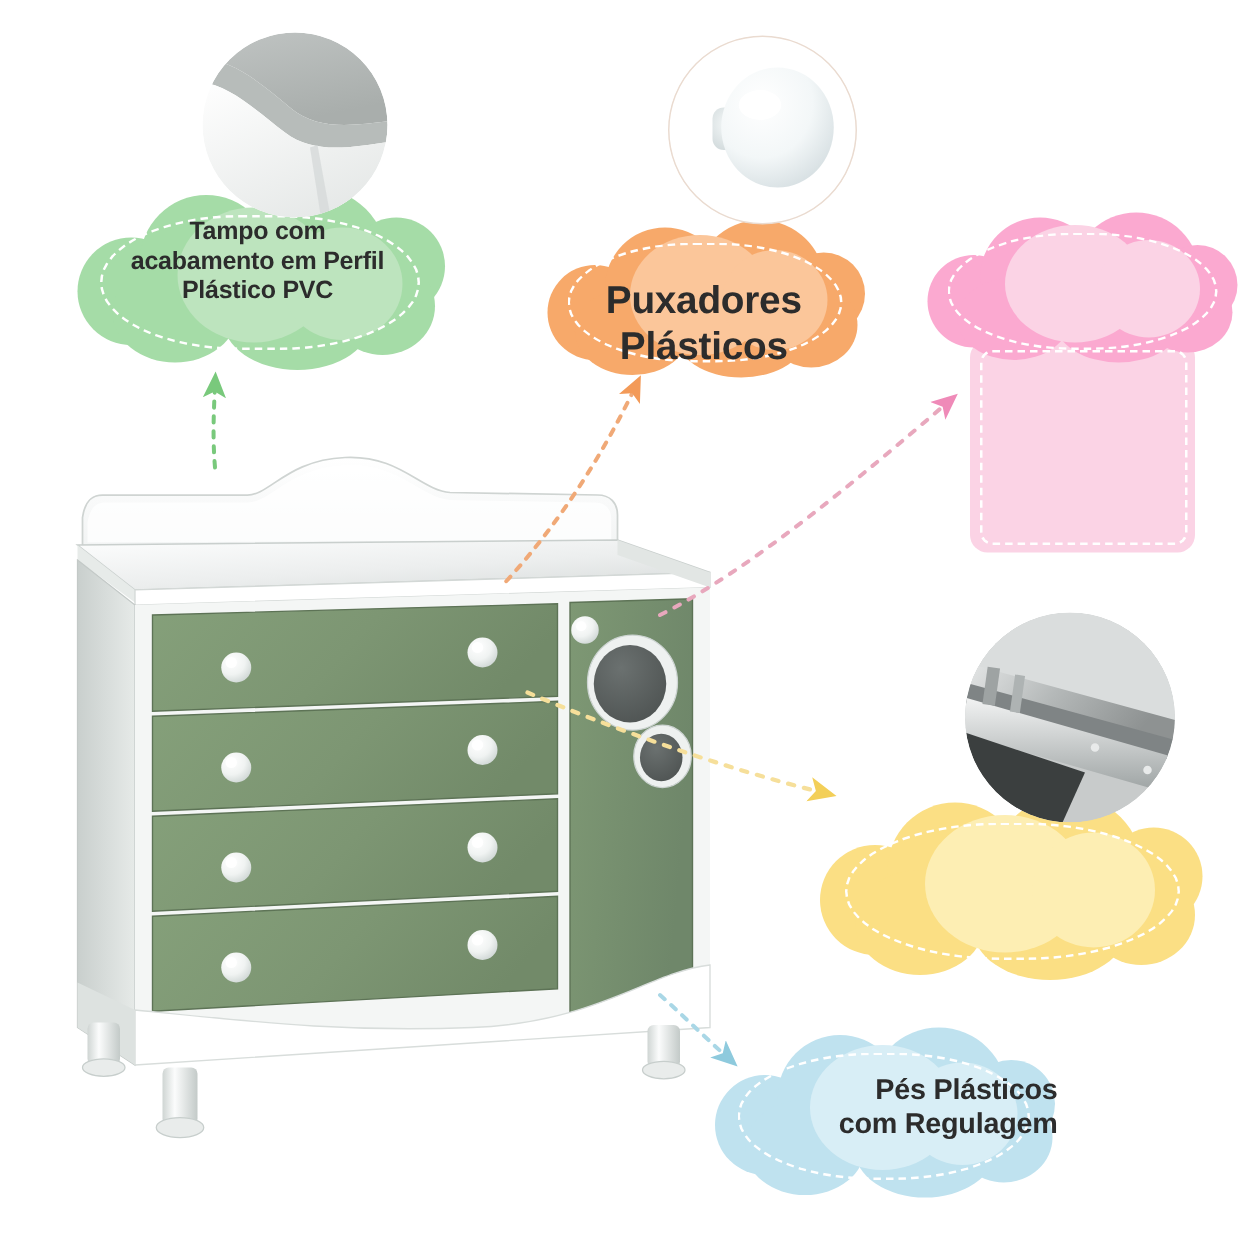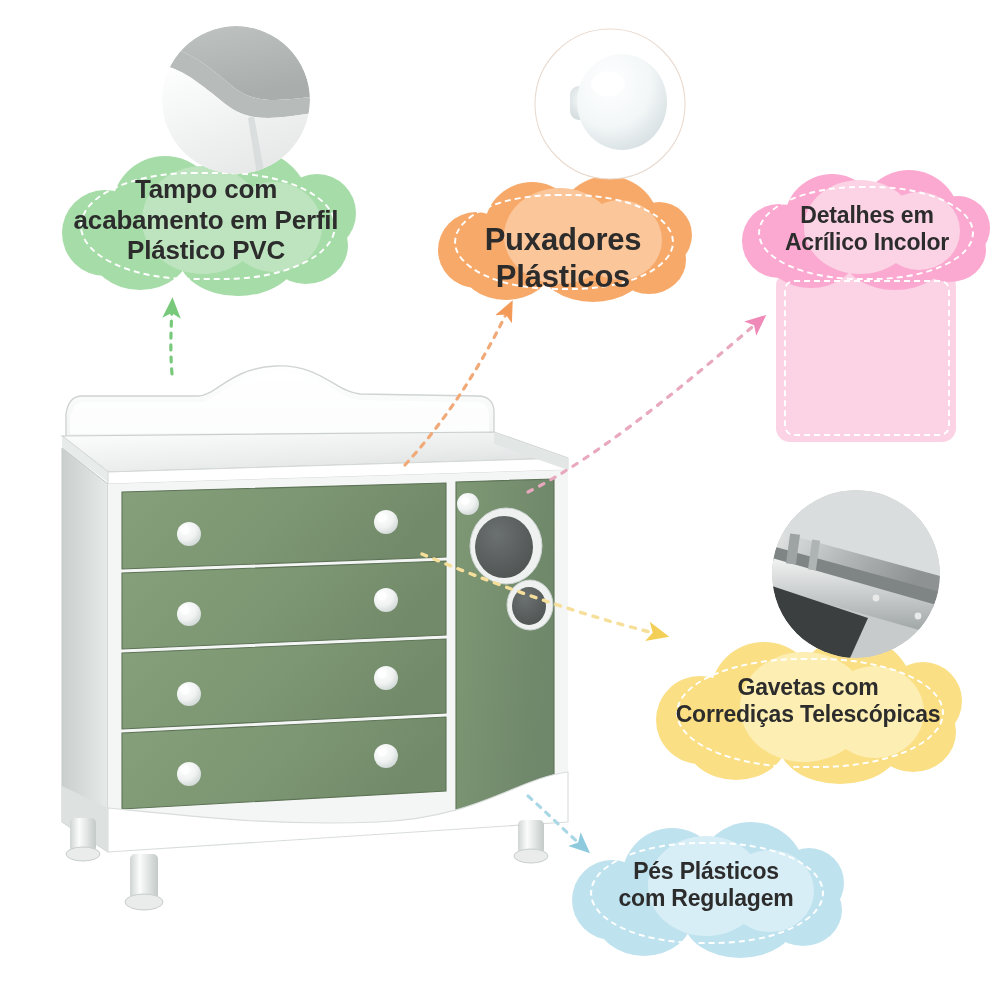--- a/index.html
+++ b/index.html
@@ -225,21 +225,21 @@
       <div class="puff" style="left:62px;top:8px;width:106px;height:106px;background:#a5dca7;"></div>
       <div class="puff" style="left:142px;top:2px;width:118px;height:118px;background:#a5dca7;"></div>
       <div class="puff" style="left:228px;top:26px;width:78px;height:78px;background:#a5dca7;"></div>
       <div class="puff" style="left:40px;top:62px;width:100px;height:80px;background:#a5dca7;"></div>
       <div class="puff" style="left:128px;top:66px;width:120px;height:82px;background:#a5dca7;"></div>
       <div class="puff" style="left:214px;top:58px;width:84px;height:78px;background:#a5dca7;"></div>
       <div class="puff" style="left:92px;top:18px;width:122px;height:108px;background:#bde4be;"></div>
       <div class="puff" style="left:176px;top:34px;width:96px;height:90px;background:#bde4be;"></div>
     </div>
     <div class="dashring" style="left:30px;top:24px;width:252px;height:104px;border-width:2.5px;border-radius:120px/58px;"></div>
-    <div class="label" style="top:26px;font-size:26px;">Tampo com
+    <div class="label" style="top:26px;font-size:20px;">Tampo com
 acabamento em Perfil
 Plástico PVC</div>
   </div>
   <div class="photo-circle" style="left:162px;top:26px;width:148px;height:148px;">
     <svg width="148" height="148" viewBox="0 0 148 148">
       <defs>
         <clipPath id="cp1">
             <circle cx="74" cy="74" r="74"></circle>
           </clipPath>
         <linearGradient id="pv1" x1="0" y1="0" x2="0.4" y2="1">
@@ -306,39 +306,35 @@
       <div class="puff" style="left:44px;top:6px;width:96px;height:96px;background:#fba9d0;"></div>
       <div class="puff" style="left:118px;top:2px;width:102px;height:102px;background:#fba9d0;"></div>
       <div class="puff" style="left:186px;top:28px;width:64px;height:64px;background:#fba9d0;"></div>
       <div class="puff" style="left:26px;top:54px;width:90px;height:66px;background:#fba9d0;"></div>
       <div class="puff" style="left:104px;top:56px;width:102px;height:66px;background:#fba9d0;"></div>
       <div class="puff" style="left:174px;top:50px;width:72px;height:64px;background:#fba9d0;"></div>
       <div class="puff" style="left:64px;top:12px;width:112px;height:94px;background:#fbd3e5;"></div>
       <div class="puff" style="left:138px;top:24px;width:82px;height:78px;background:#fbd3e5;"></div>
     </div>
     <div class="dashring" style="left:18px;top:18px;width:212px;height:90px;border-width:2.5px;border-radius:108px/50px;z-index:5;"></div>
-    <div class="label" style="top:34px;font-size:23px;z-index:6;">Detalhes em
-Acrílico Incolor</div>
   </div>
 
   <div class="cloud" style="left:648px;top:632px;width:320px;height:152px;">
     <div class="puffs">
       <div class="puff" style="left:8px;top:44px;width:88px;height:88px;background:#fbdf84;"></div>
       <div class="puff" style="left:62px;top:10px;width:108px;height:108px;background:#fbdf84;"></div>
       <div class="puff" style="left:146px;top:4px;width:120px;height:120px;background:#fbdf84;"></div>
       <div class="puff" style="left:236px;top:30px;width:78px;height:78px;background:#fbdf84;"></div>
       <div class="puff" style="left:36px;top:64px;width:104px;height:84px;background:#fbdf84;"></div>
       <div class="puff" style="left:130px;top:68px;width:124px;height:84px;background:#fbdf84;"></div>
       <div class="puff" style="left:222px;top:60px;width:86px;height:80px;background:#fbdf84;"></div>
       <div class="puff" style="left:92px;top:20px;width:128px;height:110px;background:#fdeeb3;"></div>
       <div class="puff" style="left:178px;top:34px;width:98px;height:92px;background:#fdeeb3;"></div>
     </div>
     <div class="dashring" style="left:28px;top:26px;width:264px;height:106px;border-width:2.5px;border-radius:132px/58px;"></div>
-    <div class="label" style="top:42px;font-size:23px;">Gavetas com
-Corrediças Telescópicas</div>
   </div>
   <div class="photo-circle" style="left:772px;top:490px;width:168px;height:168px;">
     <svg width="168" height="168" viewBox="0 0 168 168">
       <defs>
         <clipPath id="cp4">
             <circle cx="84" cy="84" r="84"></circle>
           </clipPath>
         <linearGradient id="mt1" x1="0" y1="0" x2="1" y2="0.3">
           <stop offset="0%" stop-color="#e6e8e8"></stop>
             <stop offset="50%" stop-color="#b4b8b8"></stop>
@@ -370,17 +366,17 @@
       <div class="puff" style="left:56px;top:8px;width:100px;height:100px;background:#bfe2ef;"></div>
       <div class="puff" style="left:130px;top:2px;width:110px;height:110px;background:#bfe2ef;"></div>
       <div class="puff" style="left:208px;top:28px;width:70px;height:70px;background:#bfe2ef;"></div>
       <div class="puff" style="left:30px;top:60px;width:96px;height:76px;background:#bfe2ef;"></div>
       <div class="puff" style="left:118px;top:62px;width:112px;height:76px;background:#bfe2ef;"></div>
       <div class="puff" style="left:198px;top:54px;width:78px;height:72px;background:#bfe2ef;"></div>
       <div class="puff" style="left:82px;top:16px;width:116px;height:100px;background:#d8eef6;"></div>
       <div class="puff" style="left:160px;top:30px;width:88px;height:82px;background:#d8eef6;"></div>
     </div>
     <div class="dashring" style="left:24px;top:22px;width:230px;height:98px;border-width:2.5px;border-radius:116px/54px;"></div>
-    <div class="label" style="top:38px;font-size:23px;">Pés Plásticos
+    <div class="label" style="top:38px;font-size:23px;text-align:right;">Pés Plásticos
 com Regulagem</div>
   </div>
 
 </div>
 
 </body></html>

